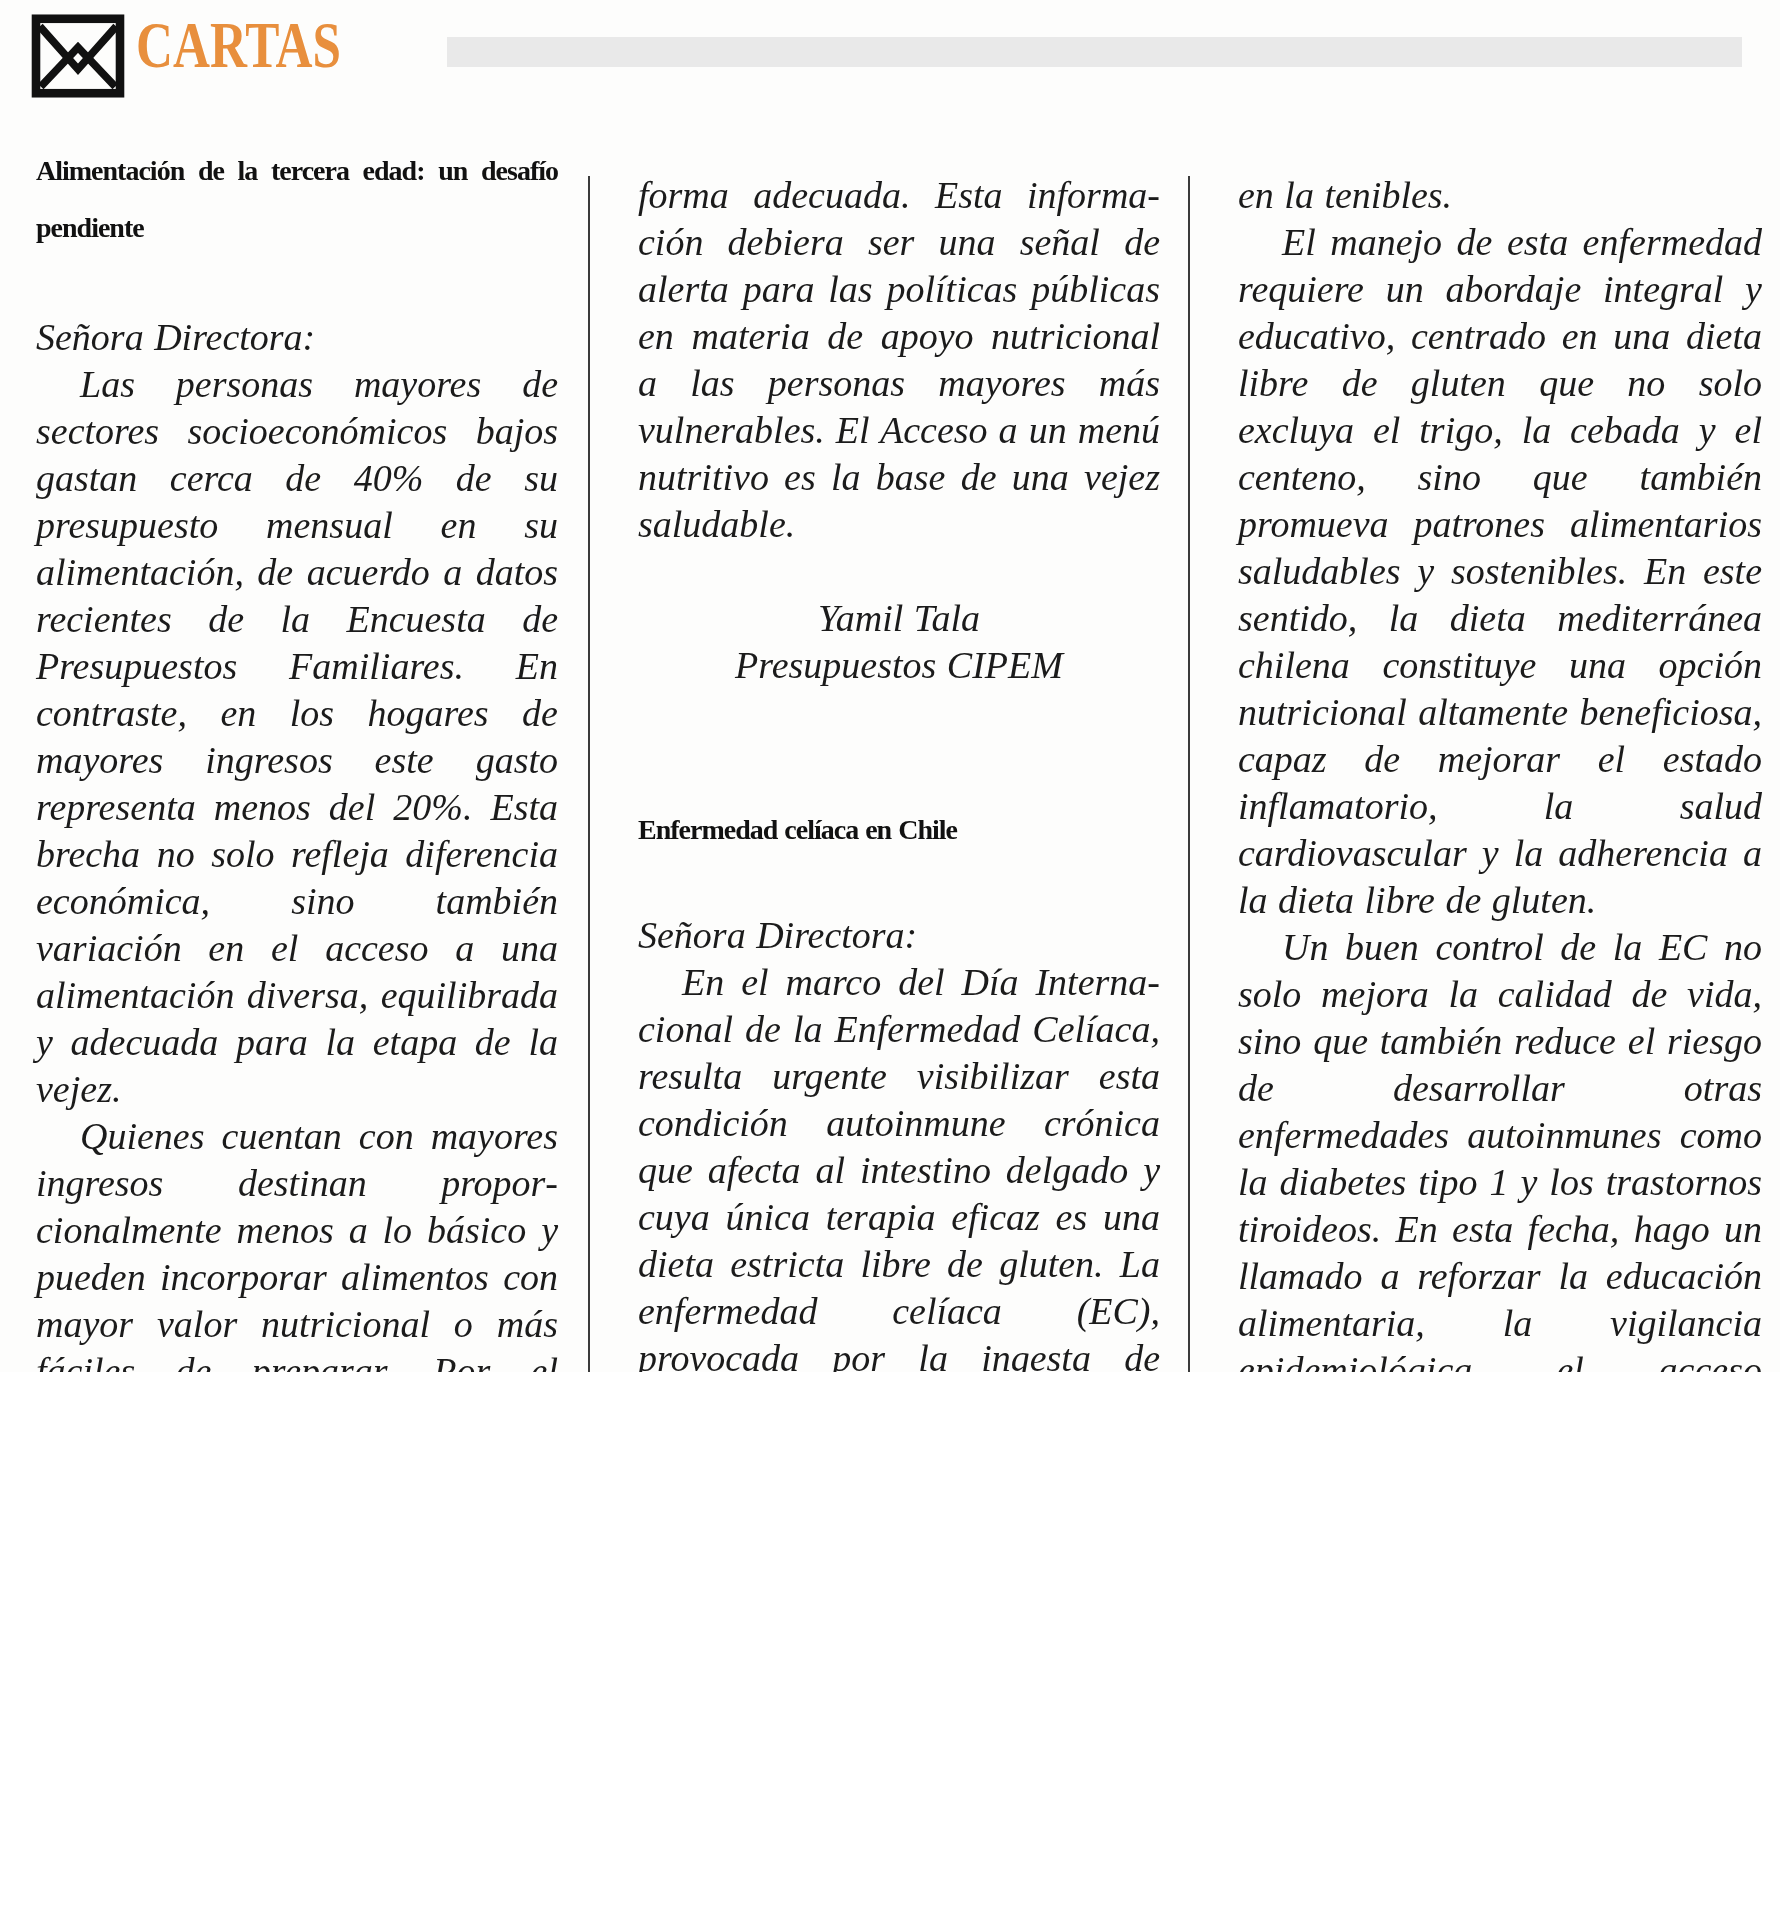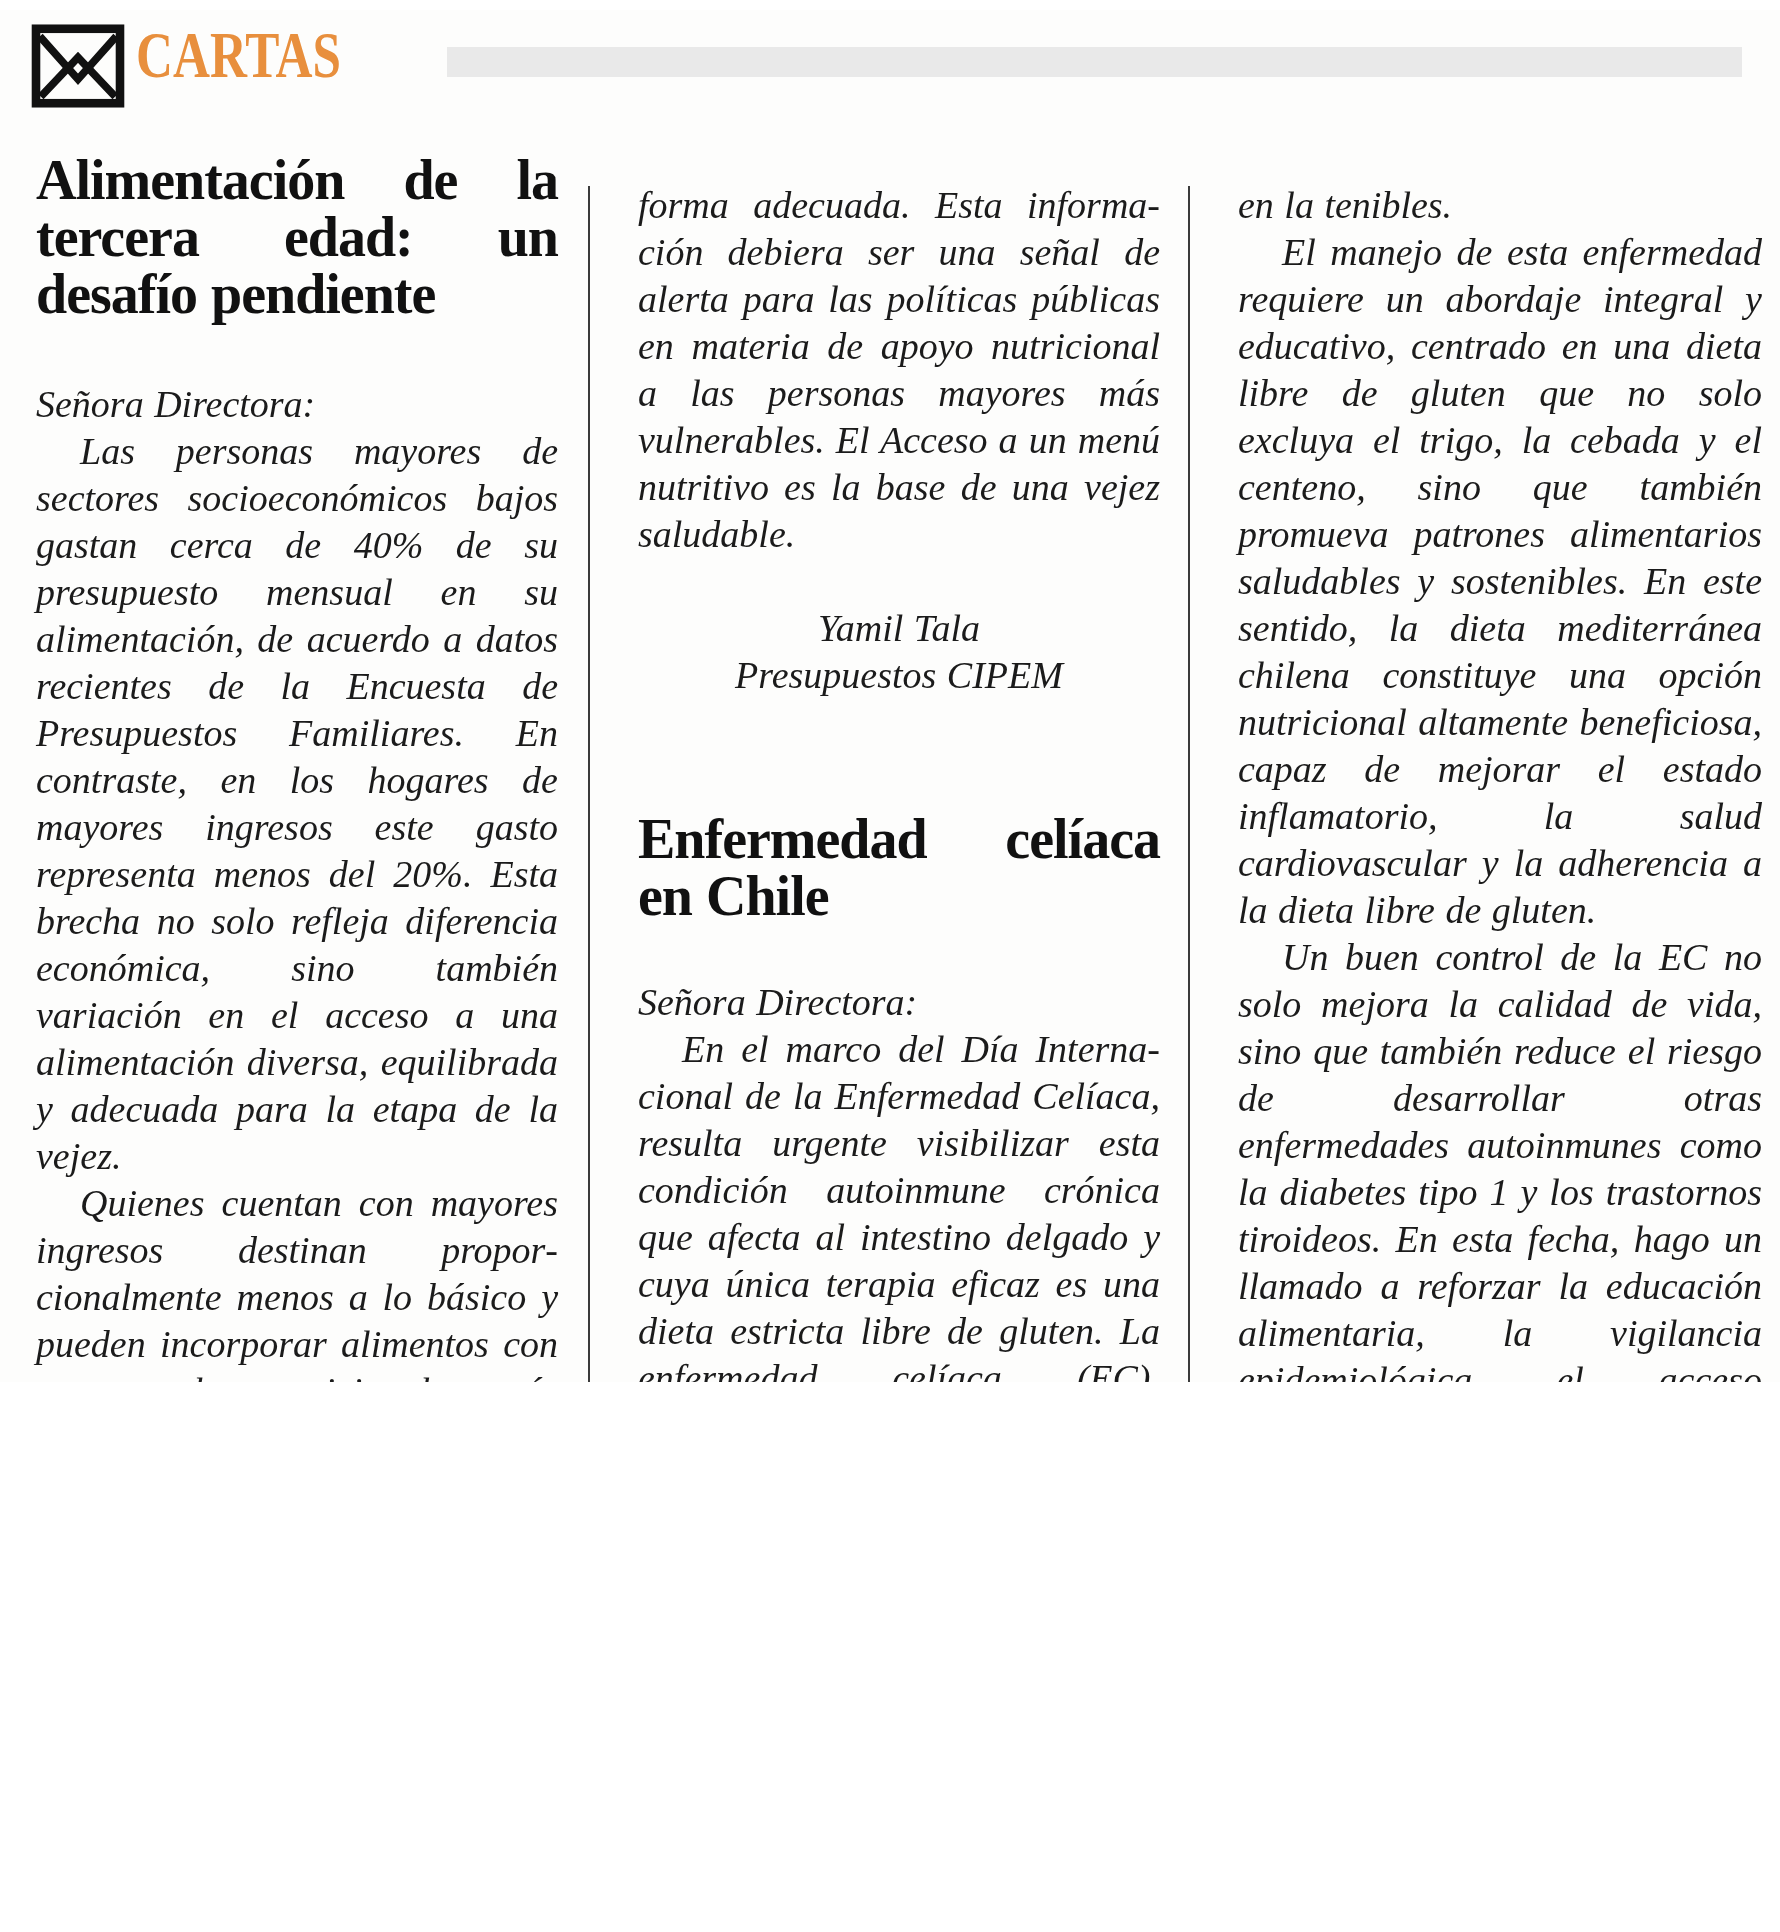--- a/index.html
+++ b/index.html
@@ -7,21 +7,20 @@
     width: 1780px; height: 1932px;
     background: #ffffff;
     font-family: "Liberation Serif", serif;
     color: #1b1b1b;
   }
   .page {
     position: relative;
     width: 1780px; height: 1372px;
     background: #fdfdfc;
     overflow: hidden;
-    margin-top: 10px;
   }
   
   .envelope {
     position: absolute; left: 30px; top: 14px;
     width: 96px; height: 84px;
   }
   .brand {
     position: absolute; left: 136px; top: 8px;
     margin: 0;
     font-size: 64px; font-weight: bold;
@@ -43,21 +42,21 @@
     font-size: 38px; line-height: 47px;
     hyphens: manual; -webkit-hyphens: manual;
     word-spacing: 1px;
   }
   .col1 { left: 36px;   top: 142px; width: 522px; }
   .col2 { left: 638px;  top: 172px; width: 522px; }
   .col3 { left: 1238px; top: 172px; width: 524px; }
 
   .letter-title {
     margin: 0 0 58px 0;
-    font-size: 56px; line-height: 57px;
+    font-size: 28px; line-height: 57px;
     font-weight: bold; color: #111111;
     letter-spacing: -1px;
     text-align: justify;
     hyphens: none; -webkit-hyphens: none;
   }
   .letter-title-2 { margin: 112px 0 54px 0; }
   .col p { margin: 0; font-style: italic; }
   .indent { text-indent: 44px; }
   .signature { margin-top: 47px; font-style: italic; }
   .signature p { text-align: center; }

